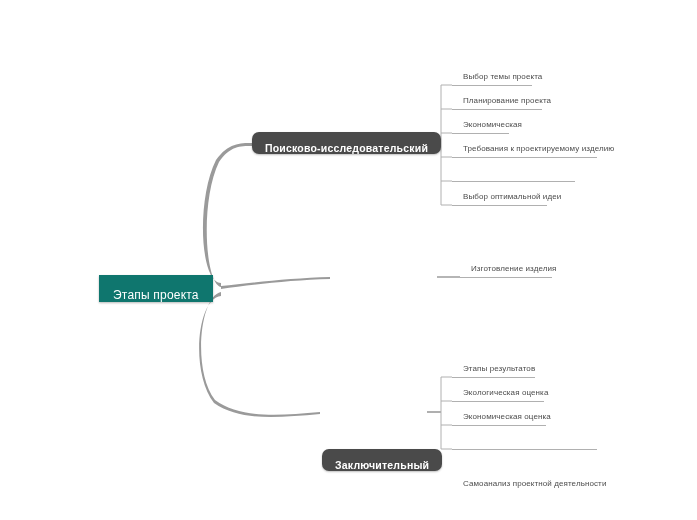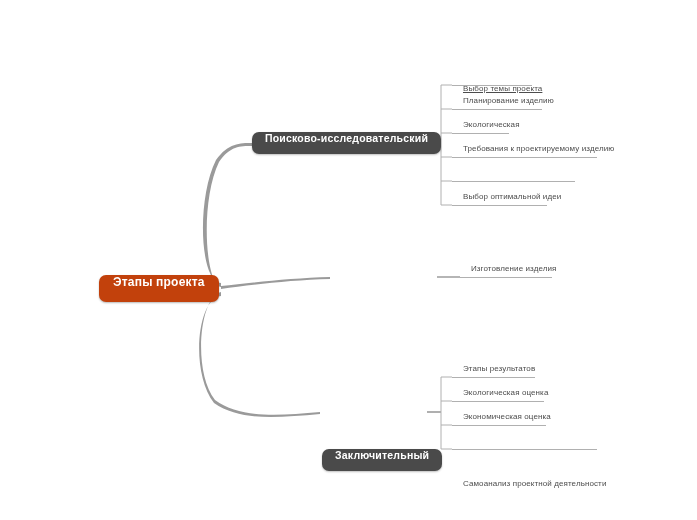--- a/index.html
+++ b/index.html
@@ -27,31 +27,31 @@
     left: 0;
     top: 0;
     width: 697px;
     height: 520px;
     pointer-events: none;
   }
   .node {
     position: absolute;
     box-sizing: border-box;
     display: flex;
-    align-items: flex-start;
+    align-items: flex-end;
     justify-content: center;
     white-space: nowrap;
     letter-spacing: 0.2px;
   }
   .node-root {
-    background: #c2410c;
+    background: #0f766e;
     color: #ffffff;
-    border-radius: 7px;
+    border-radius: 0;
     font-size: 12px;
-    font-weight: bold;
+    font-weight: normal;
     padding: 0 14px;
     height: 27px;
     box-shadow: 0 1px 2px rgba(0,0,0,0.28);
   }
   .node-branch {
     background: #4a4a4a;
     color: #ffffff;
     border-radius: 7px;
     font-size: 10.5px;
     font-weight: bold;
@@ -111,32 +111,32 @@
   </svg>
 
   <div class="node node-root" style="left:99px; top:275px;">
     <span>Этапы проекта</span>
   </div>
 
   <div class="node node-branch" style="left:252px; top:132px;">
     <span>Поисково-исследовательский</span>
   </div>
 
-  <div class="leaf" style="left:452px; top:83px;text-decoration:underline;">
+  <div class="leaf" style="left:452px; top:71px;">
     <span>Выбор темы проекта</span>
   </div>
   <div class="leaf-underline" style="left:452px; top:85px; width:80px;"></div>
 
   <div class="leaf" style="left:452px; top:95px;">
-    <span>Планирование изделию</span>
+    <span>Планирование проекта</span>
   </div>
   <div class="leaf-underline" style="left:452px; top:109px; width:90px;"></div>
 
   <div class="leaf" style="left:452px; top:119px;">
-    <span>Экологическая</span>
+    <span>Экономическая</span>
   </div>
   <div class="leaf-underline" style="left:452px; top:133px; width:57px;"></div>
 
   <div class="leaf" style="left:452px; top:143px;">
     <span>Требования к проектируемому изделию</span>
   </div>
   <div class="leaf-underline" style="left:452px; top:157px; width:145px;"></div>
 
   <div class="leaf-underline" style="left:452px; top:181px; width:123px;"></div>
 

